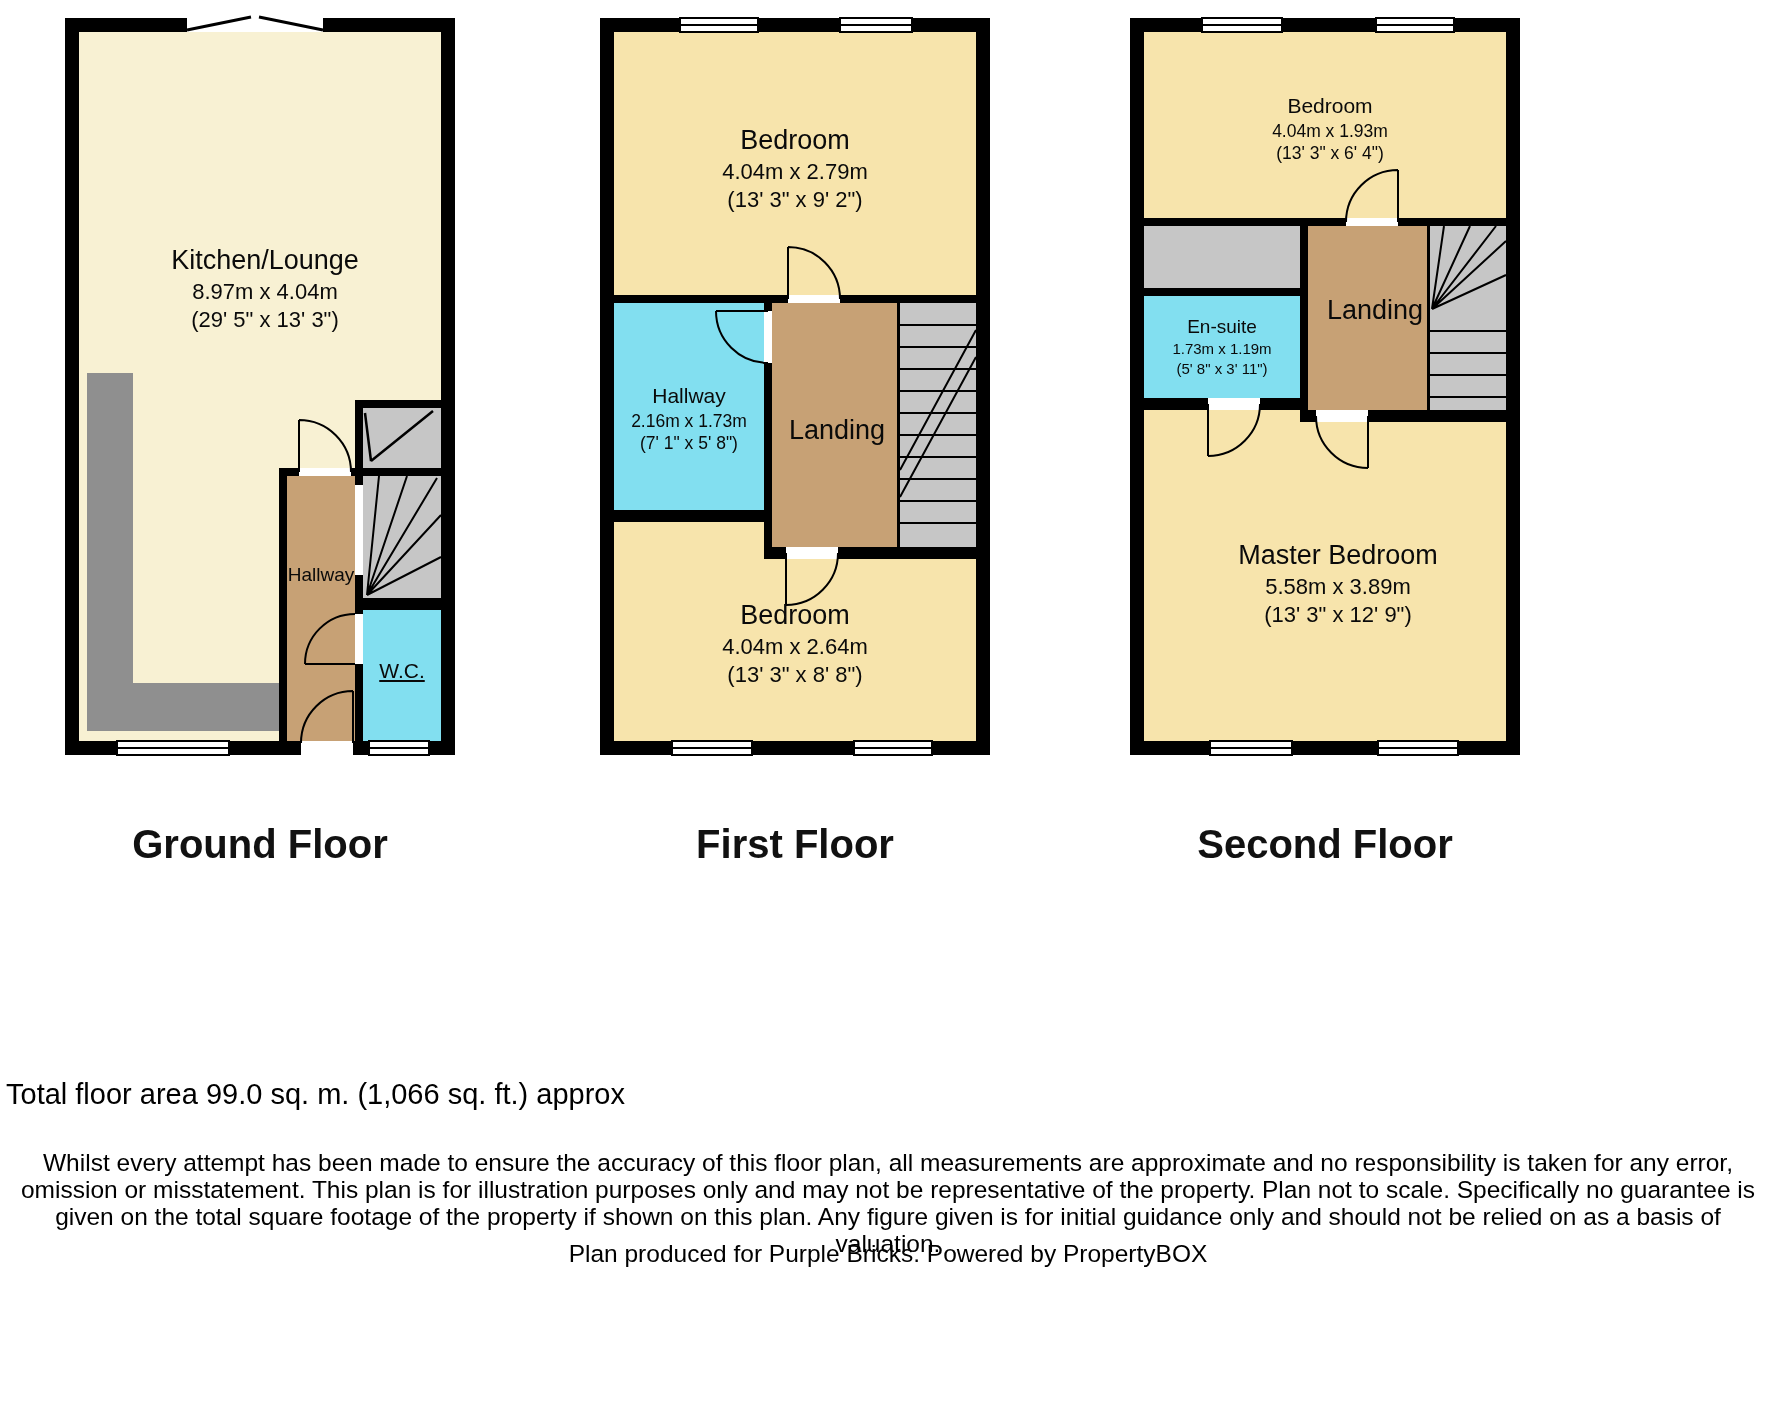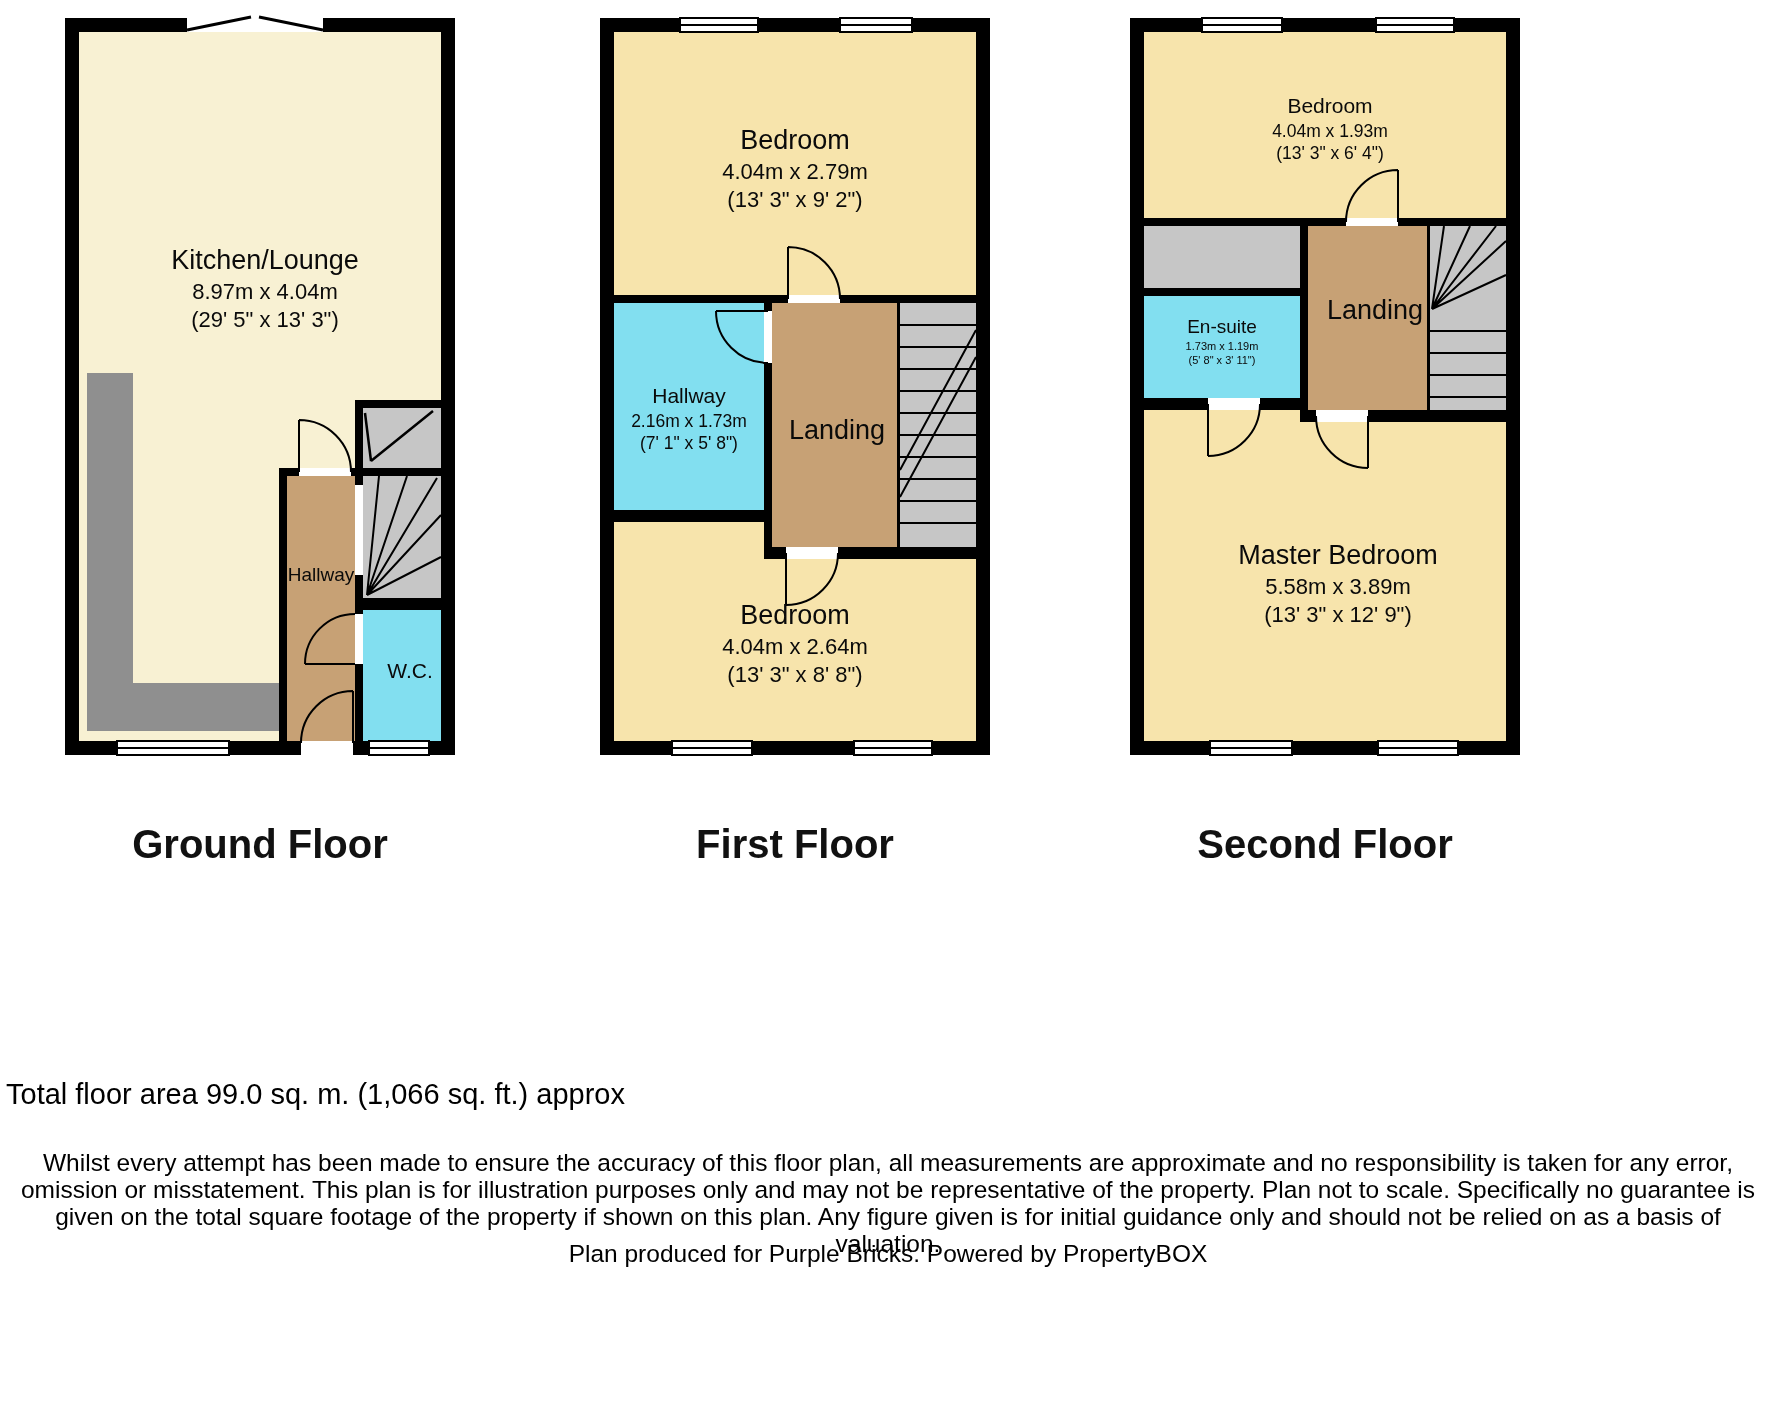--- a/index.html
+++ b/index.html
@@ -7,21 +7,21 @@
   body { font-family:"Liberation Sans", sans-serif; color:#000; }
   .page { position:relative; width:1776px; height:1424px; background:#fff; overflow:hidden; }
   .floor { position:absolute; top:15px; width:390px; height:750px; }
   .floor svg { position:absolute; left:0; top:0; }
   .label { position:absolute; transform:translateX(-50%); text-align:center; color:#0a0a0a; line-height:1.28; white-space:nowrap; }
   .name-lg { font-size:27px; }
   .dims-lg { font-size:22px; }
   .name-md { font-size:21px; }
   .dims-md { font-size:17.5px; }
   .name-sm { font-size:19px; }
-  .dims-sm { font-size:11px; }
+  .dims-sm { font-size:15px; }
   .floor-title { position:absolute; top:822px; width:390px; text-align:center; font-size:40px; font-weight:700; color:#111; }
   .total-area { position:absolute; left:6px; top:1078px; font-size:29px; }
   .disclaimer { position:absolute; left:50%; transform:translateX(-50%); top:1150px; width:1748px; text-align:center; font-size:24.5px; line-height:1.1; }
   .credit { position:absolute; left:0; top:1240px; width:100%; text-align:center; font-size:24.5px; }
 </style>
 </head>
 <body>
 
 <div class="page">
 
@@ -75,21 +75,21 @@
         <rect x="304" y="726" width="60" height="14" fill="#fff" stroke="#000" stroke-width="2"></rect>
         <line x1="304" y1="733" x2="364" y2="733" stroke="#000" stroke-width="2"></line>
       </g>
     </svg>
     <div class="label" style="left:200px; top:228px;">
       <div class="name-lg">Kitchen/Lounge</div>
       <div class="dims-lg">8.97m x 4.04m</div>
       <div class="dims-lg">(29' 5" x 13' 3")</div>
     </div>
     <div class="label name-sm" style="left:256px; top:548px;">Hallway</div>
-    <div class="label name-md" style="left:345px; top:643px;">W.C.</div>
+    <div class="label name-md" style="left:337px; top:643px;text-decoration:underline;">W.C.</div>
   </div>
 
   <div class="floor" style="left:600px;">
     <svg viewBox="0 0 390 750" width="390" height="750">
 
       <rect x="14" y="17" width="362" height="263" fill="#F7E4AC"></rect>
       <rect x="14" y="507" width="362" height="219" fill="#F7E4AC"></rect>
       <rect x="14" y="288" width="150" height="207" fill="#82DFF0"></rect>
       <rect x="172" y="280" width="128" height="252" fill="#C7A175"></rect>
       <rect x="300" y="288" width="76" height="244" fill="#C6C6C6"></rect>

